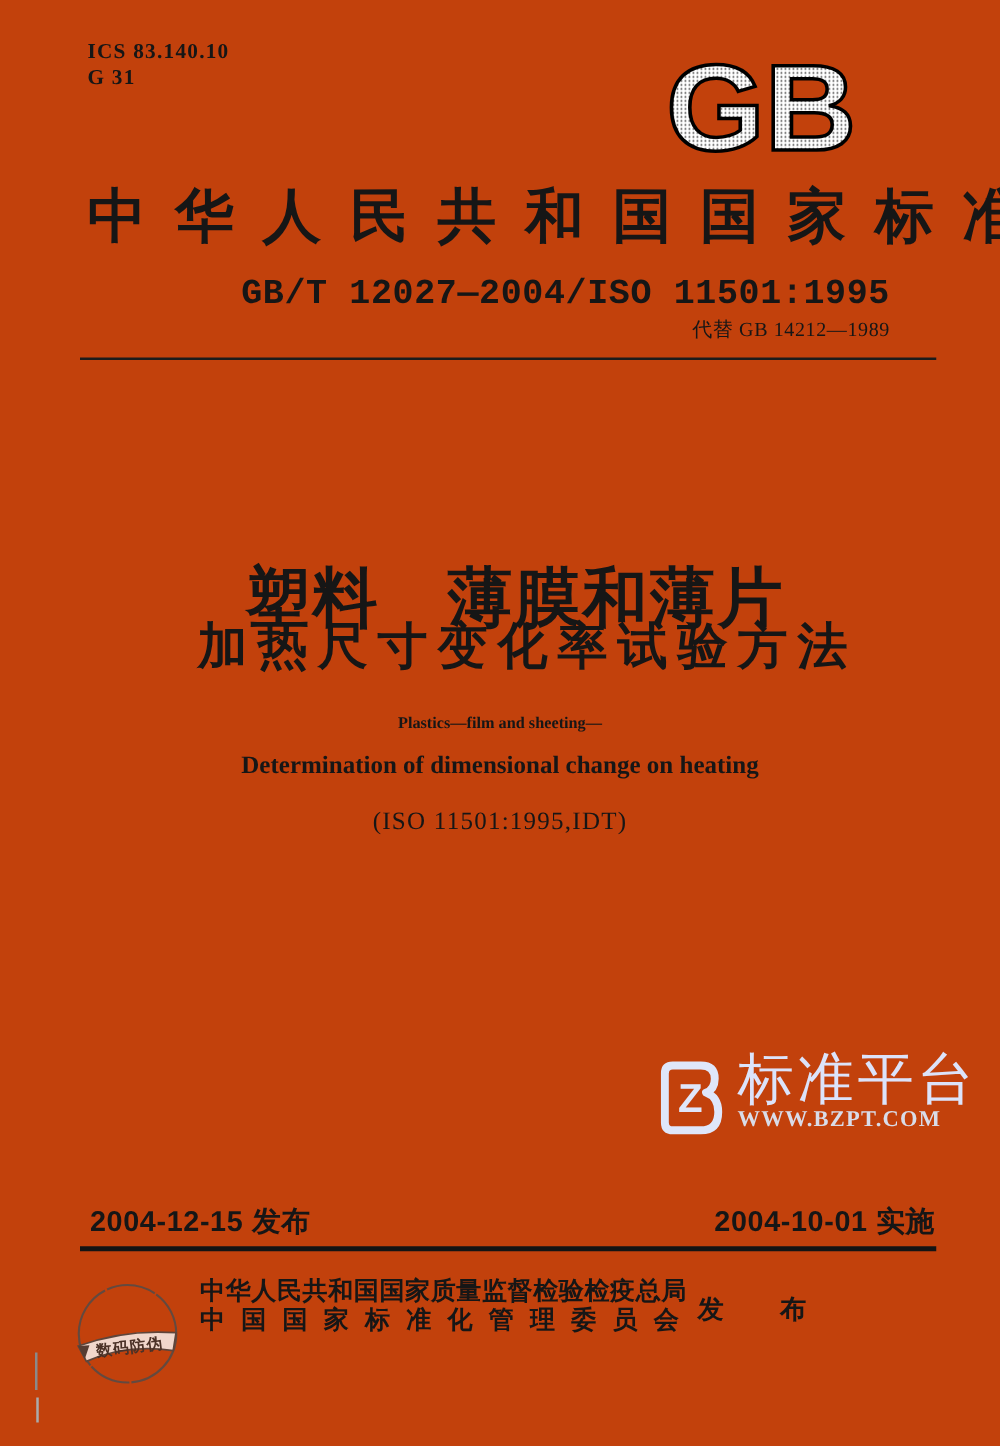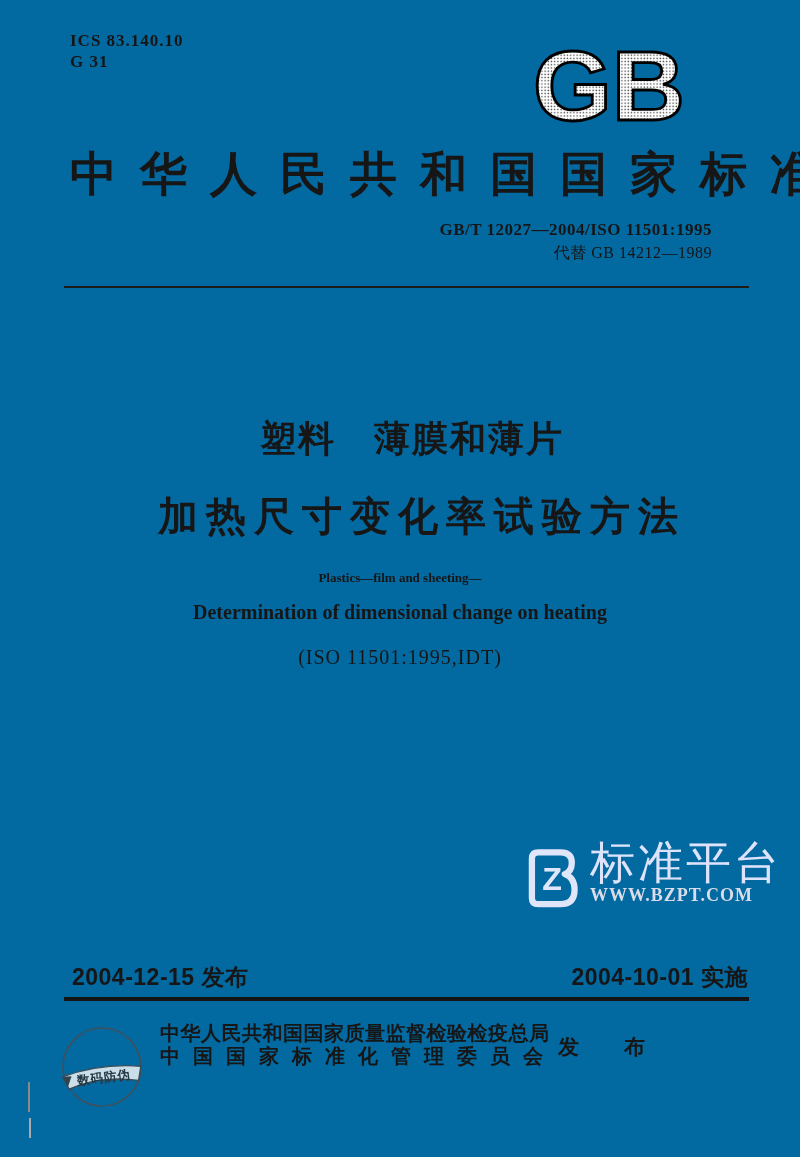--- a/index.html
+++ b/index.html
@@ -1,42 +1,42 @@
 <!DOCTYPE html>
 <html><head>
 <meta charset="utf-8">
 <style>
   * { margin:0; padding:0; box-sizing:border-box; }
   html,body { background:#e8e8e8; }
   .page {
     position:relative; width:800px; height:1157px; margin:0 auto;
-    background:#0369a1; overflow:hidden; color:#161616;
+    background:#c2410c; overflow:hidden; color:#161616;
     font-family:"Liberation Serif", serif;
   }
   
   .ics-block { position:absolute; left:70px; top:30px;
     font-family:"Liberation Serif", serif; font-weight:700;
     font-size:17px; line-height:21px; letter-spacing:1px; }
   
   .gb-logo { position:absolute; left:528px; top:38px; width:162px; height:95px; }
   
   .heading { position:absolute; left:70px; top:149px; white-space:nowrap;
     font-family:"Liberation Serif", serif; font-weight:700;
     font-size:47px; line-height:50px; letter-spacing:23px; }
   
   .std-block { position:absolute; right:88px; top:220px; text-align:right; }
-  .std-number { font-family:Liberation Serif, serif; font-weight:700;
-    font-size:17px; letter-spacing:0.5px; }
+  .std-number { font-family:Liberation Mono, monospace; font-weight:700;
+    font-size:28px; letter-spacing:0.5px; }
   .supersedes { font-family:"Liberation Serif", serif; font-weight:400;
     font-size:16px; margin-top:3px; letter-spacing:0.5px; }
   .rule-thin { position:absolute; left:64px; top:286px; width:685px; height:2px; background:#1c1c1c; }
   
-  .title-cn-1 { position:absolute; left:0; top:415px; width:100%; text-align:center;
+  .title-cn-1 { position:absolute; left:0; top:444px; width:100%; text-align:center;
     font-family:"Liberation Sans", sans-serif; font-weight:700;
-    font-size:36px; letter-spacing:2px;padding-left:24px; }
+    font-size:52px; letter-spacing:2px;padding-left:24px; }
   .title-cn-2 { position:absolute; left:0; top:489px; width:100%; text-align:center;
     font-family:"Liberation Sans", sans-serif; font-weight:700;
     font-size:40px; letter-spacing:8px;padding-left:44px; }
   
   .title-en-1 { position:absolute; left:0; top:570px; width:100%; text-align:center;
     font-family:"Liberation Serif", serif; font-weight:700; font-size:13px; }
   .title-en-2 { position:absolute; left:0; top:601px; width:100%; text-align:center;
     font-family:"Liberation Serif", serif; font-weight:700; font-size:20px; }
   .iso-ref { position:absolute; left:0; top:646px; width:100%; text-align:center;
     font-family:"Liberation Serif", serif; font-size:20px; letter-spacing:1px; }

